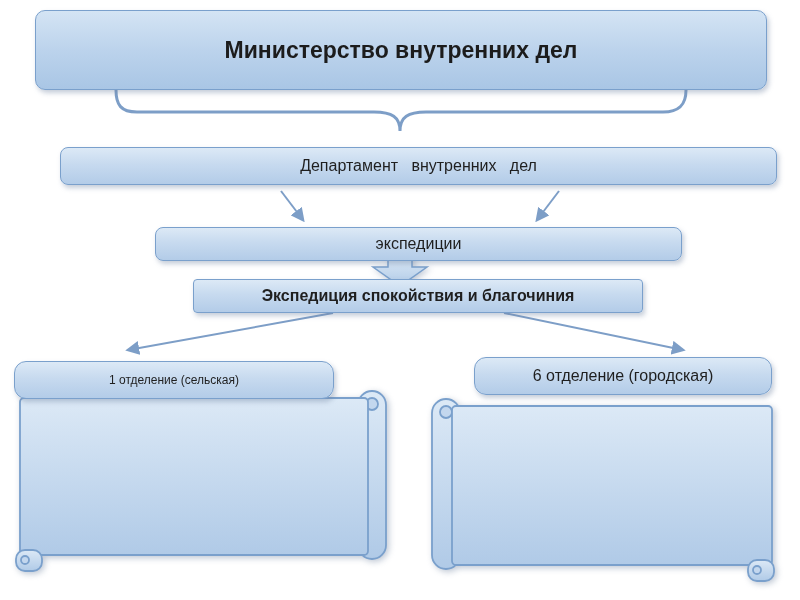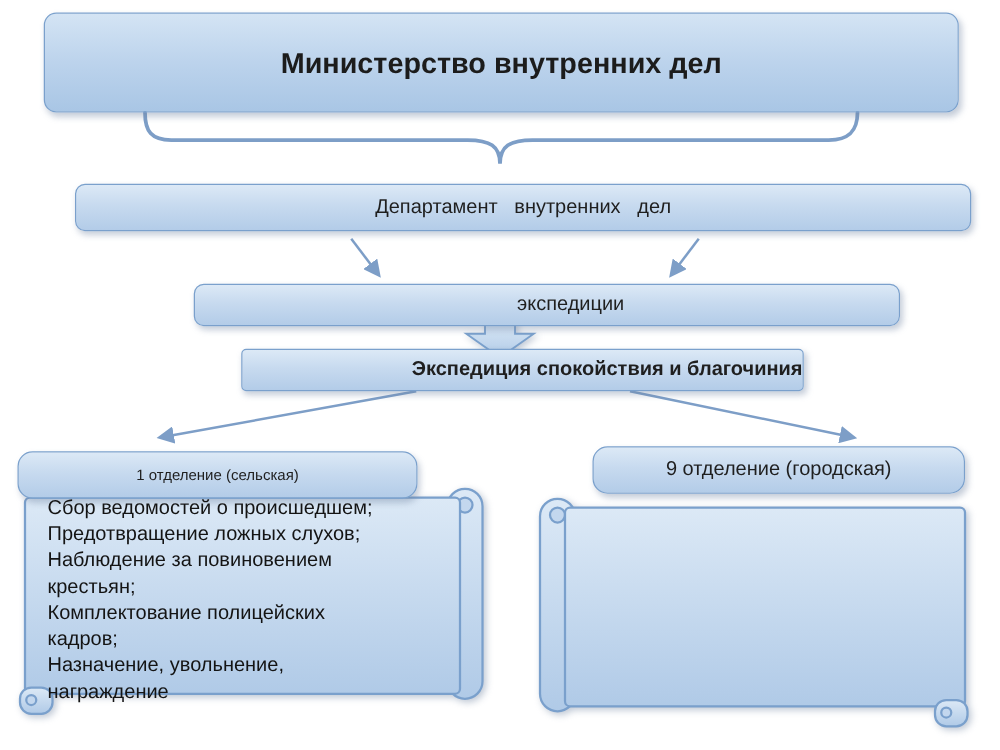--- a/index.html
+++ b/index.html
@@ -17,22 +17,22 @@
     border:1.5px solid #7aa0cc;
     box-shadow:2px 3px 5px rgba(110,130,160,0.40);
     text-align:center;
   }
   .title-box{
     left:35px;top:10px;width:730px;height:78px;border-radius:10px;
     font-size:23px;font-weight:bold;color:#1c1c1c;
     background:linear-gradient(180deg,#d4e4f4 0%,#bcd3ec 50%,#a9c6e5 100%);
   }
   .dept-box{left:60px;top:147px;width:715px;height:36px;border-radius:8px;font-size:16px;white-space:pre-wrap;}
-  .exp-box{left:155px;top:227px;width:525px;height:32px;border-radius:8px;font-size:16px;padding-left:38px;}
-  .expmain-box{left:193px;top:279px;width:448px;height:32px;border-radius:4px;font-size:16px;font-weight:bold;justify-content:flex-end;}
+  .exp-box{left:155px;top:227px;width:525px;height:32px;border-radius:8px;font-size:16px;}
+  .expmain-box{left:193px;top:279px;width:448px;height:32px;border-radius:4px;font-size:16px;font-weight:bold;}
   .branch1-box{left:14px;top:361px;width:318px;height:36px;border-radius:12px;font-size:12px;text-align:right;}
   .branch2-box{left:474px;top:357px;width:296px;height:36px;border-radius:12px;font-size:16px;}
   .duties{
     position:absolute;z-index:3;background:transparent;
     font-size:16px;line-height:21px;color:#141414;
     white-space:pre-line;text-align:left;
   }
   .duties-left{left:38px;top:396px;width:330px;}
   .duties-right{left:468px;top:413px;width:300px;}
   .shadowed{filter:drop-shadow(2px 2px 3px rgba(110,130,160,0.45));}
@@ -94,26 +94,18 @@
 
   <div class="box expmain-box">
     <span>Экспедиция спокойствия и благочиния</span>
   </div>
 
   <div class="box branch1-box">
     <span>1 отделение (сельская)</span>
   </div>
 
   <div class="box branch2-box">
-    <span>9 отделение (городская)</span>
+    <span>6 отделение (городская)</span>
   </div>
 
-  <div class="duties duties-left">Сбор ведомостей о происшедшем;
-Предотвращение ложных слухов;
-Наблюдение за повиновением
-крестьян;
-Комплектование полицейских
-кадров;
-Назначение, увольнение,
-награждение</div>
 
 
 </div>
 
 </body></html>

